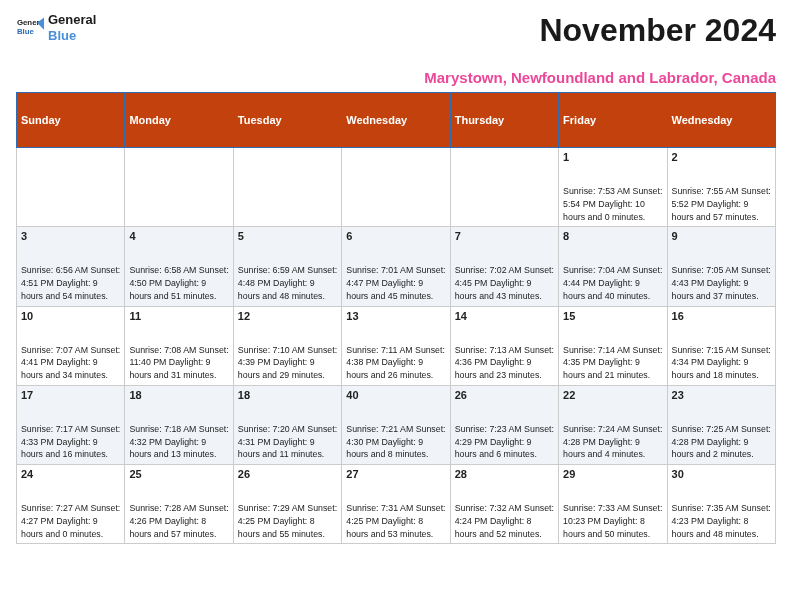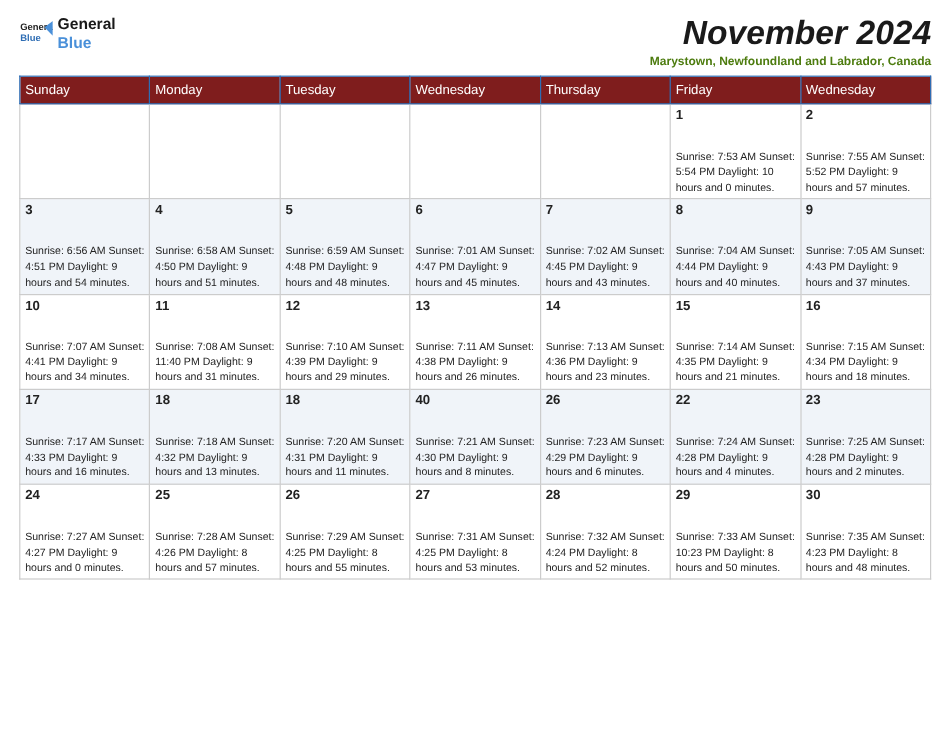--- a/index.html
+++ b/index.html
@@ -35,42 +35,41 @@
       color: #4a90d9;
     }
     .logo-icon {
       width: 28px;
       height: 28px;
     }
     .title-block {
       text-align: right;
     }
     .month-title {
-      font-size: 28px;
+      font-size: 32px;
       font-weight: bold;
       color: #1a1a1a;
-      font-style: italic;
     }
     .location {
-      font-size: 10px;
-      color: #4d7c0f;
-      font-weight: bold;
-      margin-top: 2px;
+      font-size: 15px;
+      color: #ec4899;
+      font-weight: bold;
+      margin-top: 20px;
     }
     .calendar {
       width: 100%;
       border-collapse: collapse;
       margin-top: 6px;
     }
     .calendar thead tr th {
-      background-color: #7f1d1d;
+      background-color: #c2410c;
       color: #fff;
       font-size: 11px;
-      font-weight: normal;
-      padding: 5px 4px;
+      font-weight: bold;
+      padding: 21px 4px;
       text-align: left;
       border: 1px solid #2e6db4;
     }
     .calendar tbody tr td {
       border: 1px solid #ccc;
       vertical-align: top;
       padding: 3px 4px;
       font-size: 9.2px;
       color: #222;
       width: calc(100% / 7);

